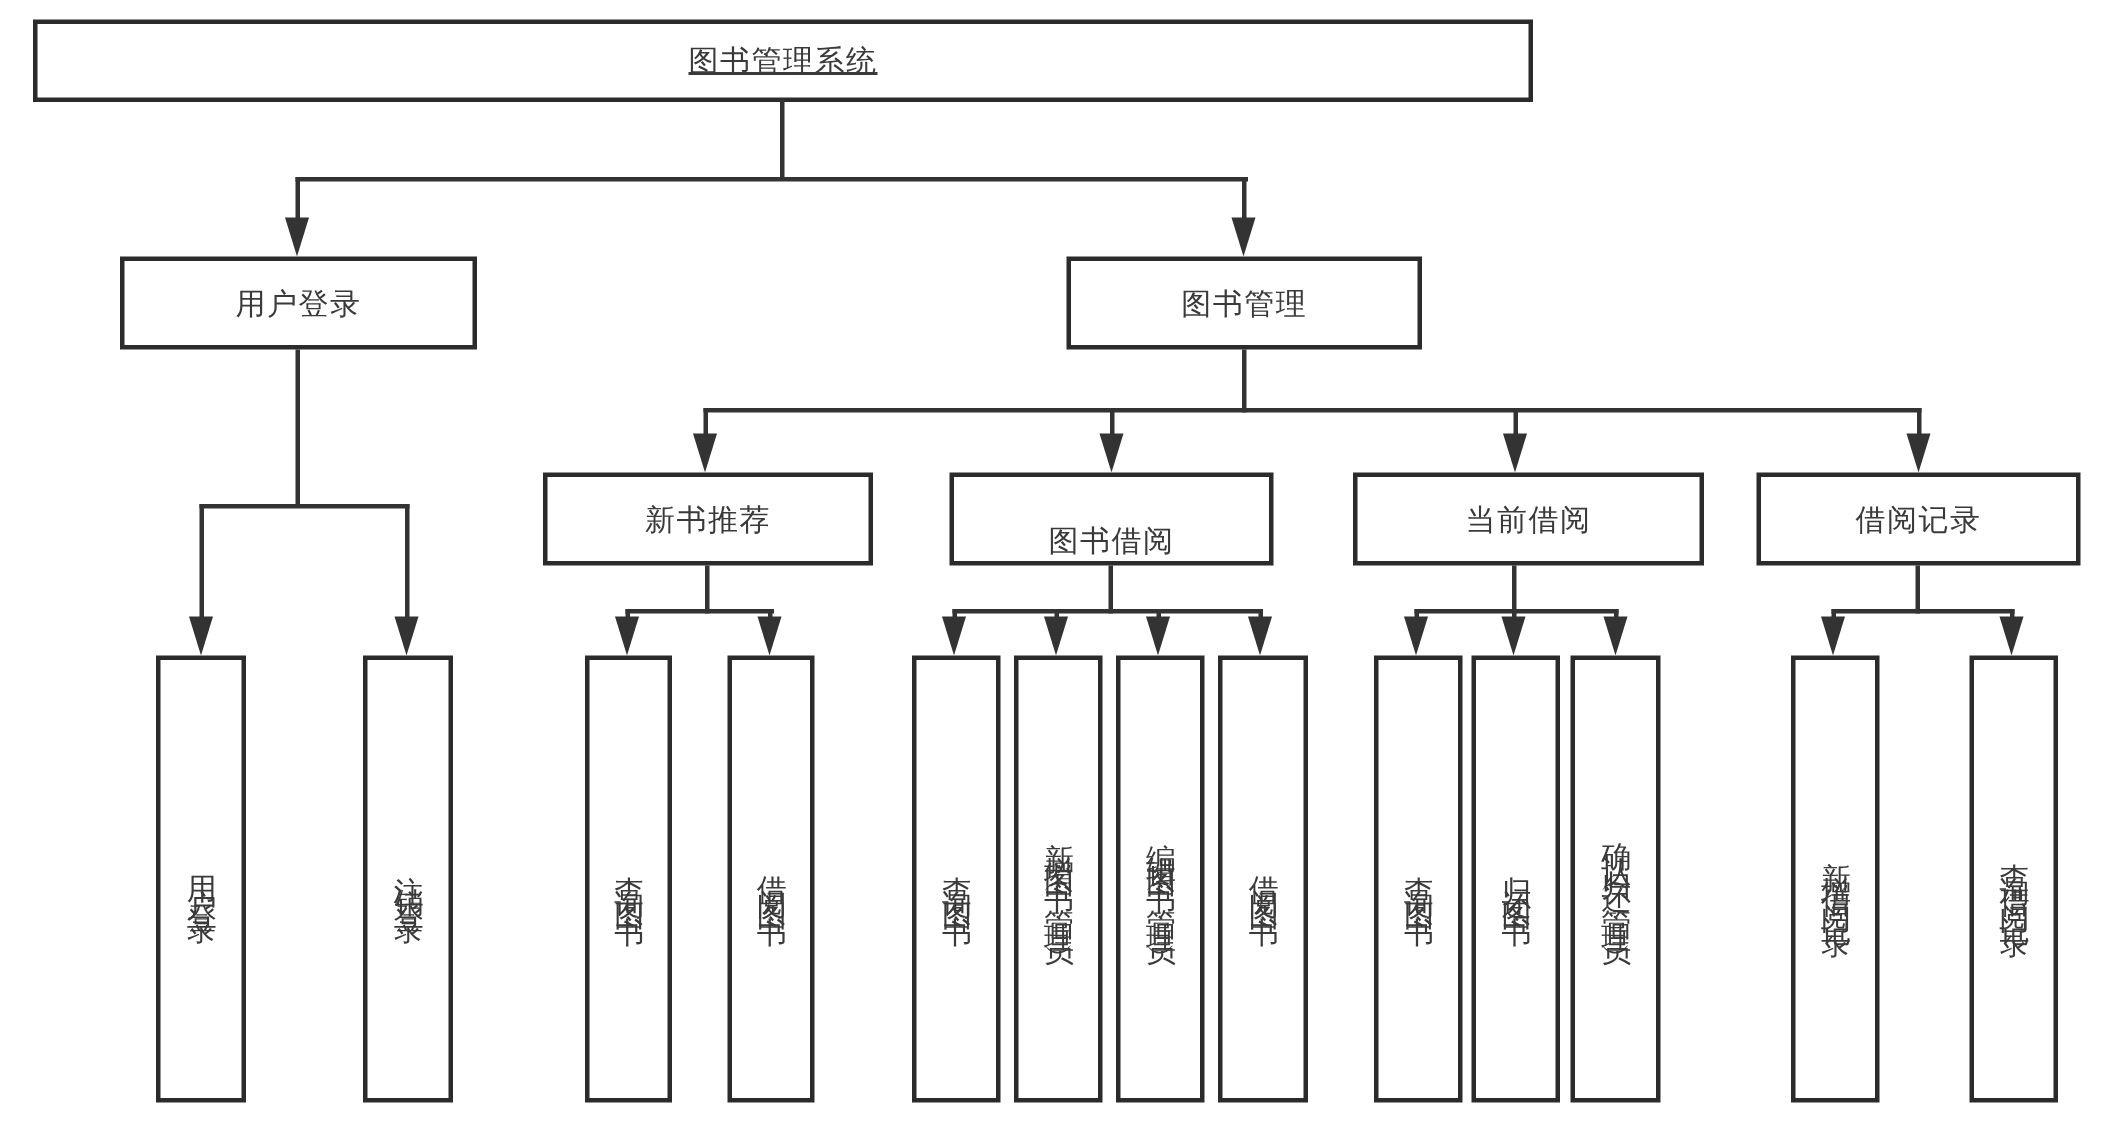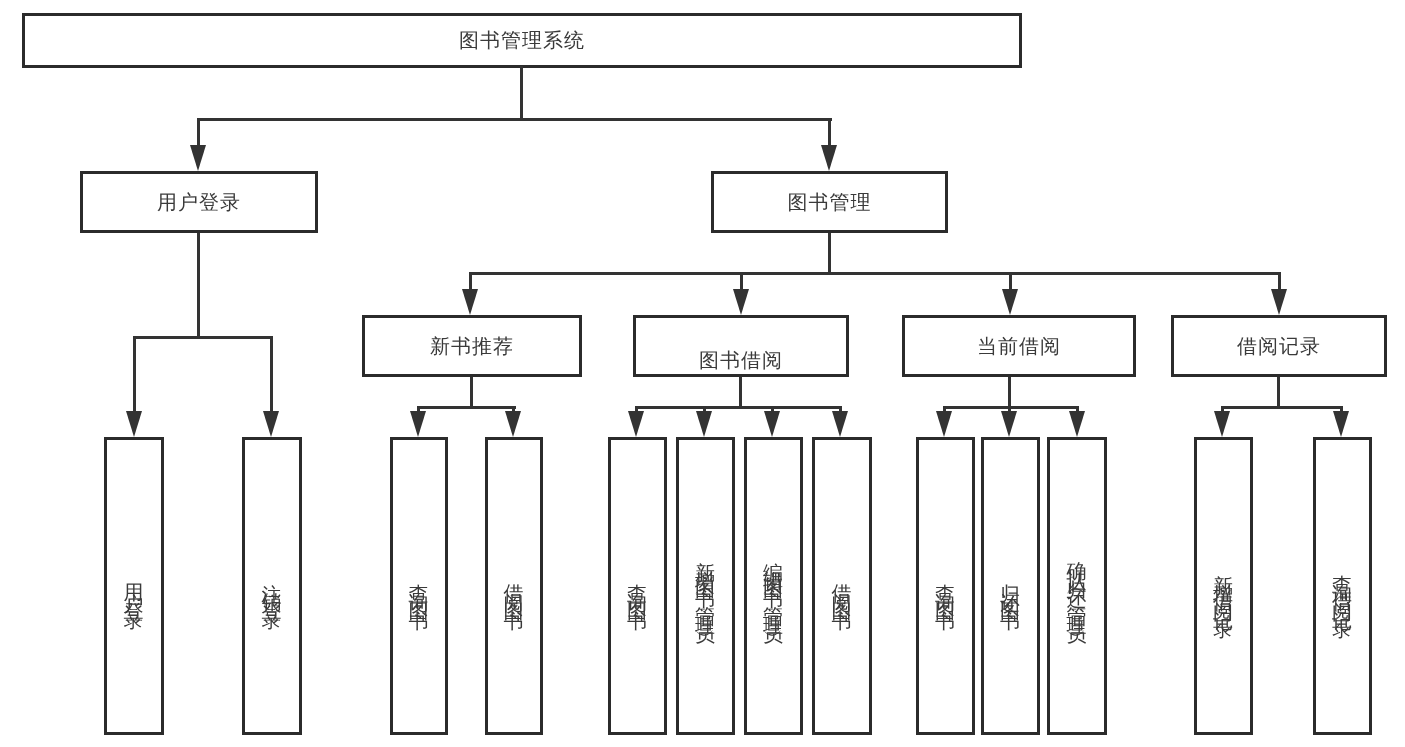--- a/index.html
+++ b/index.html
@@ -51,21 +51,21 @@
     text-shadow:1px 1px 0 rgba(255,255,255,0.85);
     white-space:nowrap;
     z-index:10;
   }
 </style>
 </head>
 <body>
 
 <div class="canvas">
 
-  <div class="box hbox" style="left:22px;top:13px;width:1000px;height:55px;">
+  <div class="box hbox" style="left:22px;top:13px;width:1000px;height:55px;text-decoration:underline;">
     <span>图书管理系统</span>
   </div>
 
   <div class="vl" style="left:520px;top:66px;height:54px;"></div>
   <div class="hl" style="left:197px;top:118px;width:635px;"></div>
   <div class="vl" style="left:197px;top:118px;height:29px;"></div>
   <div class="ah" style="left:190px;top:145px;"></div>
   <div class="vl" style="left:828px;top:118px;height:29px;"></div>
   <div class="ah" style="left:821px;top:145px;"></div>
 

